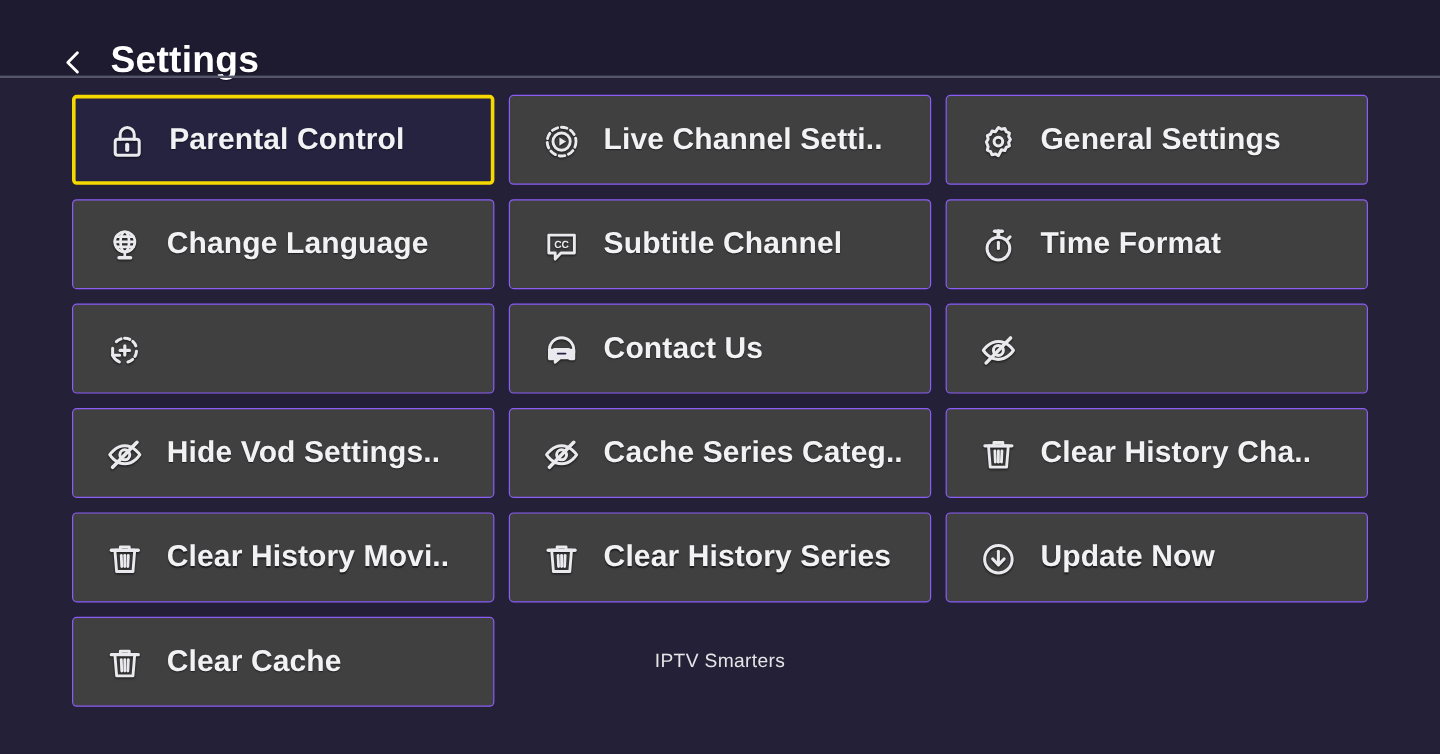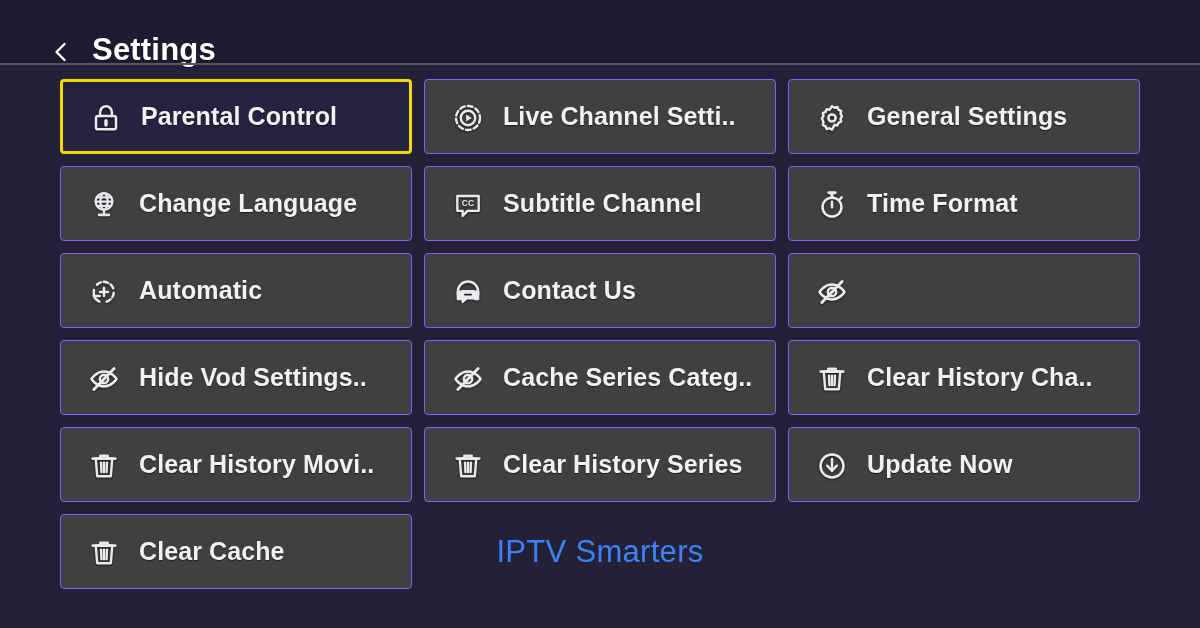--- a/index.html
+++ b/index.html
@@ -107,23 +107,23 @@
     text-shadow: 0 1px 1px rgba(0,0,0,.55);
   }
 
   
   .watermark-cell {
     display: flex;
     align-items: center;
     justify-content: center;
   }
   .watermark-text {
-    font-size: 31px;
+    font-size: 16px;
     font-weight: normal;
-    color: #3b82f6;
+    color: #e5e5e5;
     letter-spacing: 0.3px;
   }
 </style>
 </head>
 <body>
 
 <div id="app-header">
   <div class="back-chevron">
     <span>
       <svg width="24" height="24" viewBox="0 0 24 24" fill="none" stroke="#ffffff" stroke-width="2.4" stroke-linecap="round" stroke-linejoin="round">
@@ -203,21 +203,20 @@
       <span class="tile-icon">
         <svg id="ico-auto-refresh-icon" width="32" height="32" viewBox="0 0 24 24" fill="none" stroke="#e9e9ee" stroke-width="1.9" stroke-linecap="round" stroke-linejoin="round">
     <path d="M18.9 9.2A7.6 7.6 0 0 0 12 4.4a7.6 7.6 0 0 0-5.3 2.2" stroke-dasharray="3.4 2.2"></path>
     <path d="M19.3 12.6a7.6 7.6 0 0 1-7.3 7" stroke-dasharray="3.4 2.2"></path>
     <polyline points="4.4,10.6 4.4,15 8.8,15"></polyline>
     <path d="M4.4 15a7.6 7.6 0 0 0 4.2 4.2"></path>
     <line x1="12" y1="9.1" x2="12" y2="14.9" stroke-width="2"></line>
     <line x1="9.1" y1="12" x2="14.9" y2="12" stroke-width="2"></line>
   </svg>
       </span>
-      <span class="tile-label">Automatic</span>
     </div>
     <div class="tile">
       <span class="tile-icon">
         <svg id="ico-headset-support-icon" width="32" height="32" viewBox="0 0 24 24" fill="none" stroke="#e9e9ee" stroke-width="1.8" stroke-linecap="round" stroke-linejoin="round">
     <path d="M4.4 13.6v-1.9a7.6 7.6 0 0 1 15.2 0v1.9"></path>
     <path d="M4.4 11.8h2.5v5.4H4.4z" fill="#e9e9ee"></path>
     <path d="M17.1 11.8h2.5v5.4h-2.5z" fill="#e9e9ee"></path>
     <path d="M7.6 11.4h8.8v5.3H11l-3 2.7v-2.7H7.6z" fill="#e9e9ee" stroke="#e9e9ee"></path>
     <line x1="9.6" y1="14" x2="14.4" y2="14" stroke="#262340" stroke-width="1.2"></line>
   </svg>

